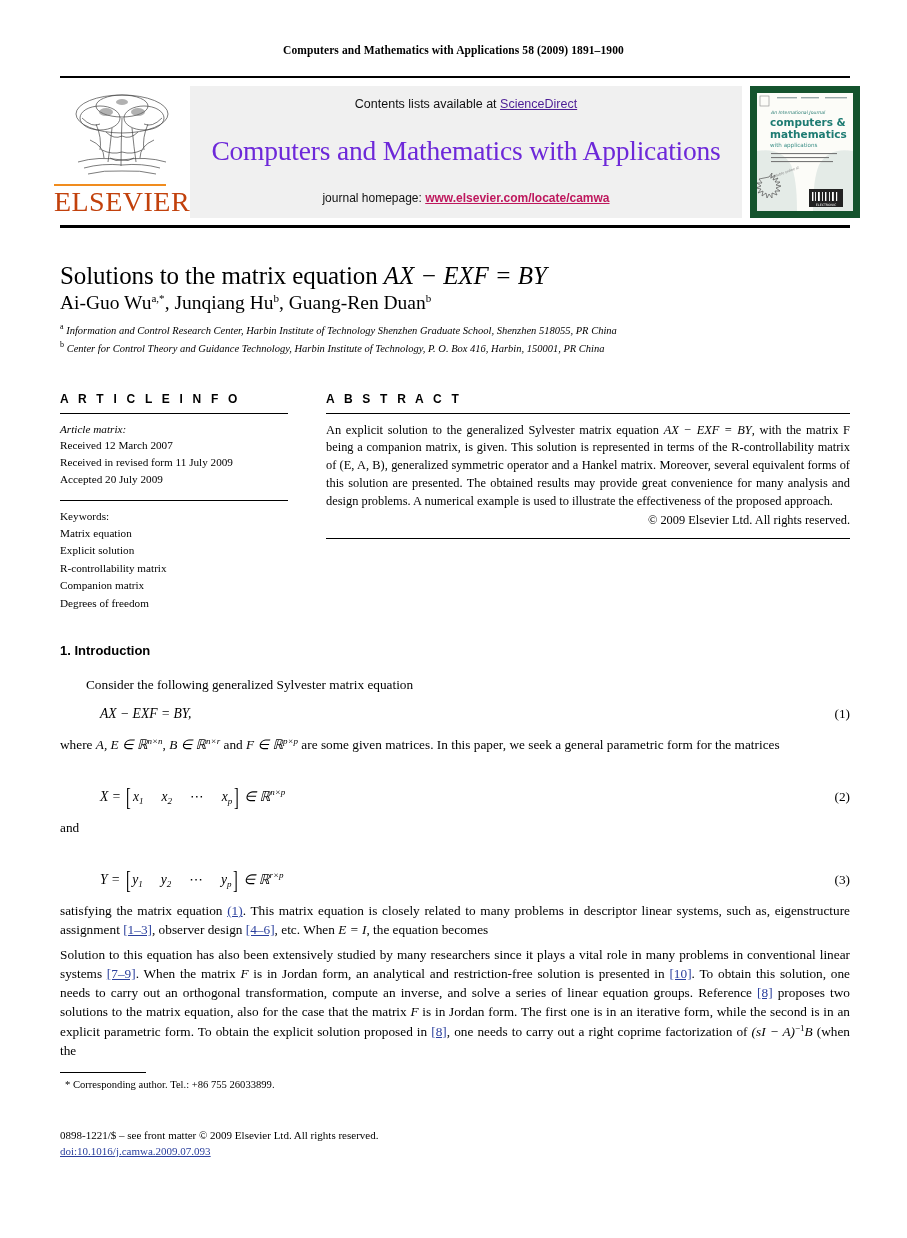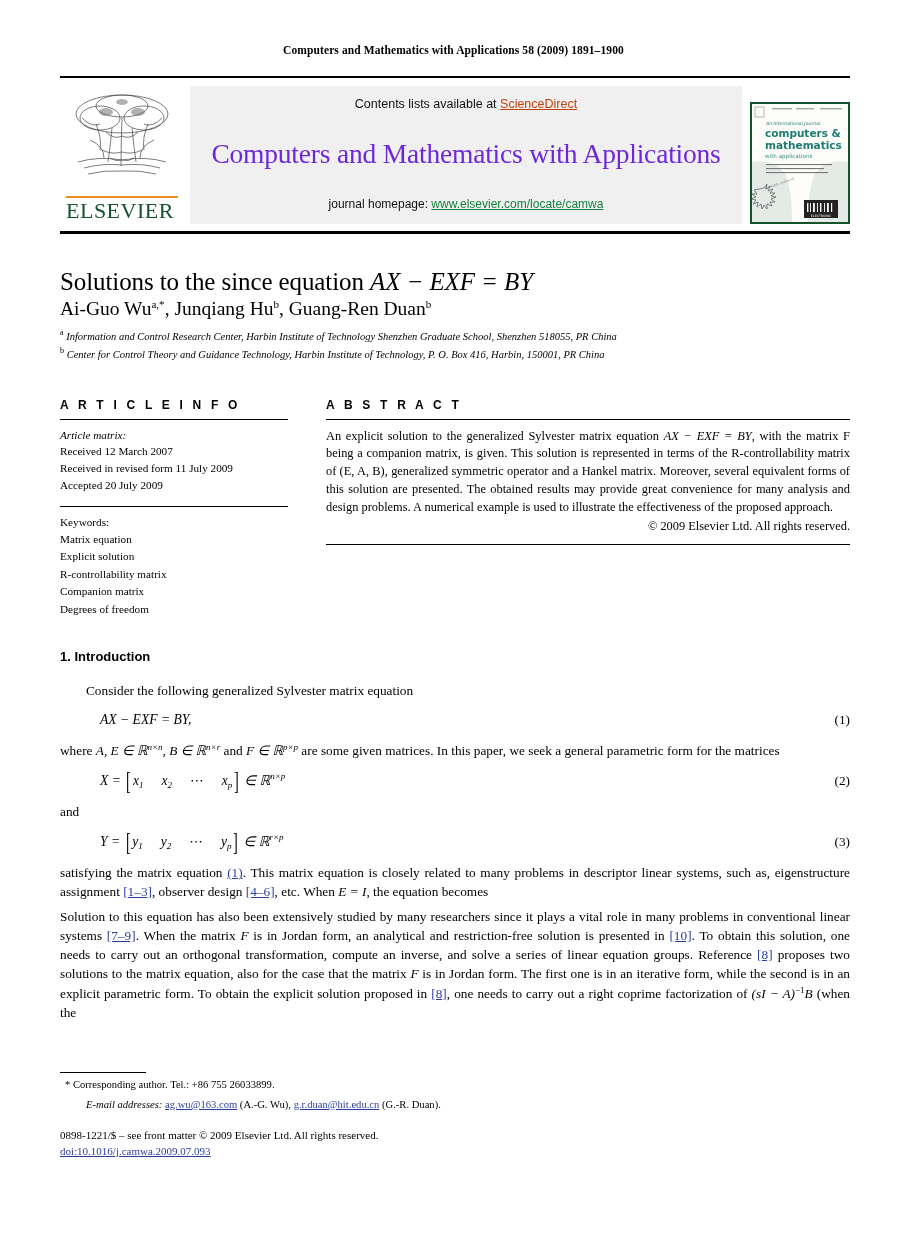--- a/index.html
+++ b/index.html
@@ -47,23 +47,23 @@
     align-items: center;
     padding-top: 2px;
   }
   .tree-logo {
     width: 112px;
     height: 92px;
     display: block;
   }
   .elsevier-word {
     font-family: "Liberation Serif", serif;
-    font-size: 22px;
+    font-size: 28px;
     letter-spacing: 0.5px;
-    color: #14532d;
+    color: #c2410c;
     line-height: 1;
     padding-bottom: 2px;
   }
   .elsevier-rule {
     width: 112px;
     height: 2px;
     background: #F08C1E;
     margin-bottom: 2px;
   }
   .journal-panel {
@@ -75,46 +75,45 @@
     flex-direction: column;
     align-items: center;
     justify-content: space-between;
     padding: 11px 0 13px 0;
   }
   .contents-line {
     font-family: "Liberation Sans", sans-serif;
     font-size: 12.5px;
     color: #111;
   }
-  .sd-link { color: #c2410c; }
+  .sd-link { color: #4c1d95; }
   .journal-title {
     font-family: "Liberation Serif", serif;
     font-size: 27.5px;
     color: #6d28d9;
     letter-spacing: -0.2px;
     white-space: nowrap;
   }
   .homepage-line {
     font-family: "Liberation Sans", sans-serif;
     font-size: 12px;
     color: #111;
   }
-  .hp-link { color: #15803d; }
+  .hp-link { color: #be185d; font-weight: bold; }
   .cover-block {
     flex: 0 0 100px;
     width: 100px;
   }
   .cover-thumb {
     width: 96px;
     height: 118px;
-    border: 2px solid #14532d;
+    border: 7px solid #14532d;
     background: #fbfbf7;
     position: relative;
     overflow: hidden;
-    margin-top: 16px;
   }
   .masthead-bottom-rule {
     margin: 7px 57px 0 60px;
     border-top: 3px solid #000;
   }
 
   
   .title-area { margin: 34px 60px 0 60px; }
   h1.paper-title {
     font-family: "Liberation Serif", serif;
@@ -238,21 +237,21 @@
   sub.sm { font-size: 9px; }
   .cite { color: #2A3F9D; }
   .brk {
     display: inline-block;
     font-style: normal;
     font-size: 26px;
     line-height: 0.6;
     vertical-align: -4px;
     transform: scaleX(0.55);
   }
-  .matrix-row { white-space: nowrap; }
+  .matrix-row { white-space: nowrap; margin-top: 22px; }
   .mspace { display: inline-block; width: 18px; }
 
   
   .footnotes {
     position: absolute;
     left: 60px;
     right: 57px;
     top: 1072px;
   }
   .fn-rule {
@@ -368,21 +367,21 @@
             </g>
             <text x="17" y="16.5" font-family="DejaVu Sans, sans-serif" font-size="3.2" fill="#fff" text-anchor="middle">ELECTRONIC</text>
           </g>
         </svg>
       </div>
     </div>
   </div>
   <div class="masthead-bottom-rule"></div>
 
   <div class="title-area">
-    <h1 class="paper-title"><span>Solutions to the since equation </span><span class="mathit">AX − EXF = BY</span></h1>
+    <h1 class="paper-title"><span>Solutions to the matrix equation </span><span class="mathit">AX − EXF = BY</span></h1>
 
     <div class="authors">
       <span>Ai-Guo Wu</span><sup>a,*</sup>,
       <span>Junqiang Hu</span><sup>b</sup>,
       <span>Guang-Ren Duan</span><sup>b</sup>
     </div>
 
     <div class="affil"><sup>a</sup> <span>Information and Control Research Center, Harbin Institute of Technology Shenzhen Graduate School, Shenzhen 518055, PR China</span></div>
     <div class="affil second"><sup>b</sup> <span>Center for Control Theory and Guidance Technology, Harbin Institute of Technology, P. O. Box 416, Harbin, 150001, PR China</span></div>
   </div>
@@ -455,21 +454,20 @@
 
     <p class="para"><span>satisfying the matrix equation </span><a class="cite" href="#">(1)</a><span>. This matrix equation is closely related to many problems in descriptor linear systems, such as, eigenstructure assignment </span><a class="cite" href="#">[1–3]</a><span>, observer design </span><a class="cite" href="#">[4–6]</a><span>, etc. When </span><span class="mathit">E = I</span><span>, the equation becomes</span></p>
 
 
     <p class="para"><span>Solution to this equation has also been extensively studied by many researchers since it plays a vital role in many problems in conventional linear systems </span><a class="cite" href="#">[7–9]</a><span>. When the matrix </span><span class="mathit">F</span><span> is in Jordan form, an analytical and restriction-free solution is presented in </span><a class="cite" href="#">[10]</a><span>. To obtain this solution, one needs to carry out an orthogonal transformation, compute an inverse, and solve a series of linear equation groups. Reference </span><a class="cite" href="#">[8]</a><span> proposes two solutions to the matrix equation, also for the case that the matrix </span><span class="mathit">F</span><span> is in Jordan form. The first one is in an iterative form, while the second is in an explicit parametric form. To obtain the explicit solution proposed in </span><a class="cite" href="#">[8]</a><span>, one needs to carry out a right coprime factorization of </span><span class="mathit">(sI − A)</span><sup class="sm">−1</sup><span class="mathit">B</span><span> (when the</span></p>
   </div>
 
   <div class="footnotes">
     <div class="fn-rule"></div>
     <div class="fn-line">* Corresponding author. Tel.: +86 755 26033899.</div>
-    <div class="fn-line email"><span class="ital">E-mail addresses:</span> <a class="mail-link" href="#">ag.wu@163.com</a><span> (A.-G. Wu),</span> <a class="mail-link" href="#">g.r.duan@hit.edu.cn</a><span> (G.-R. Duan).</span></div>
   </div>
 
   <div class="issn-block">
     <div>0898-1221/$ – see front matter © 2009 Elsevier Ltd. All rights reserved.</div>
     <a class="doi-link" href="#">doi:10.1016/j.camwa.2009.07.093</a>
   </div>
 
 </div>
 
 </body></html>

